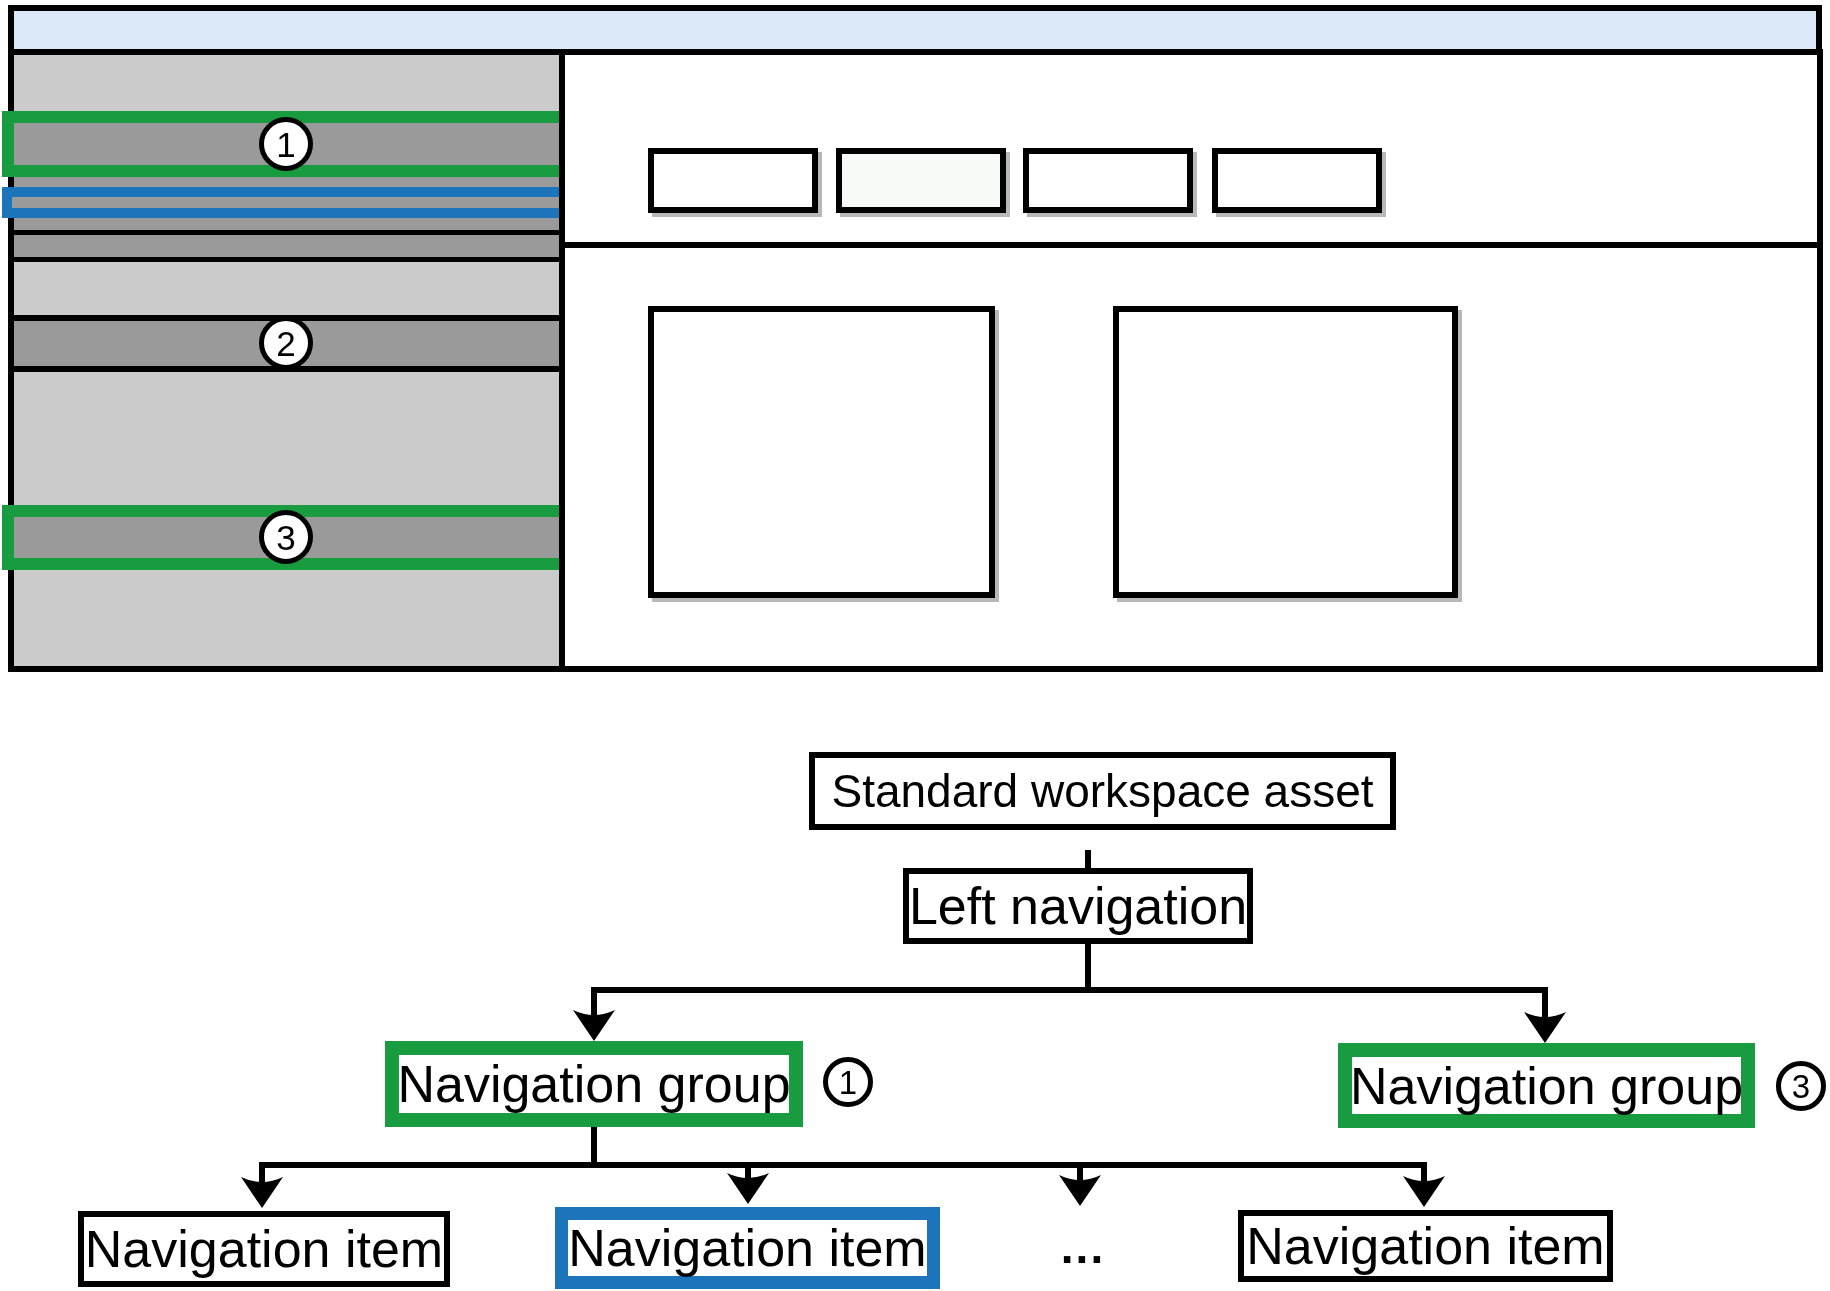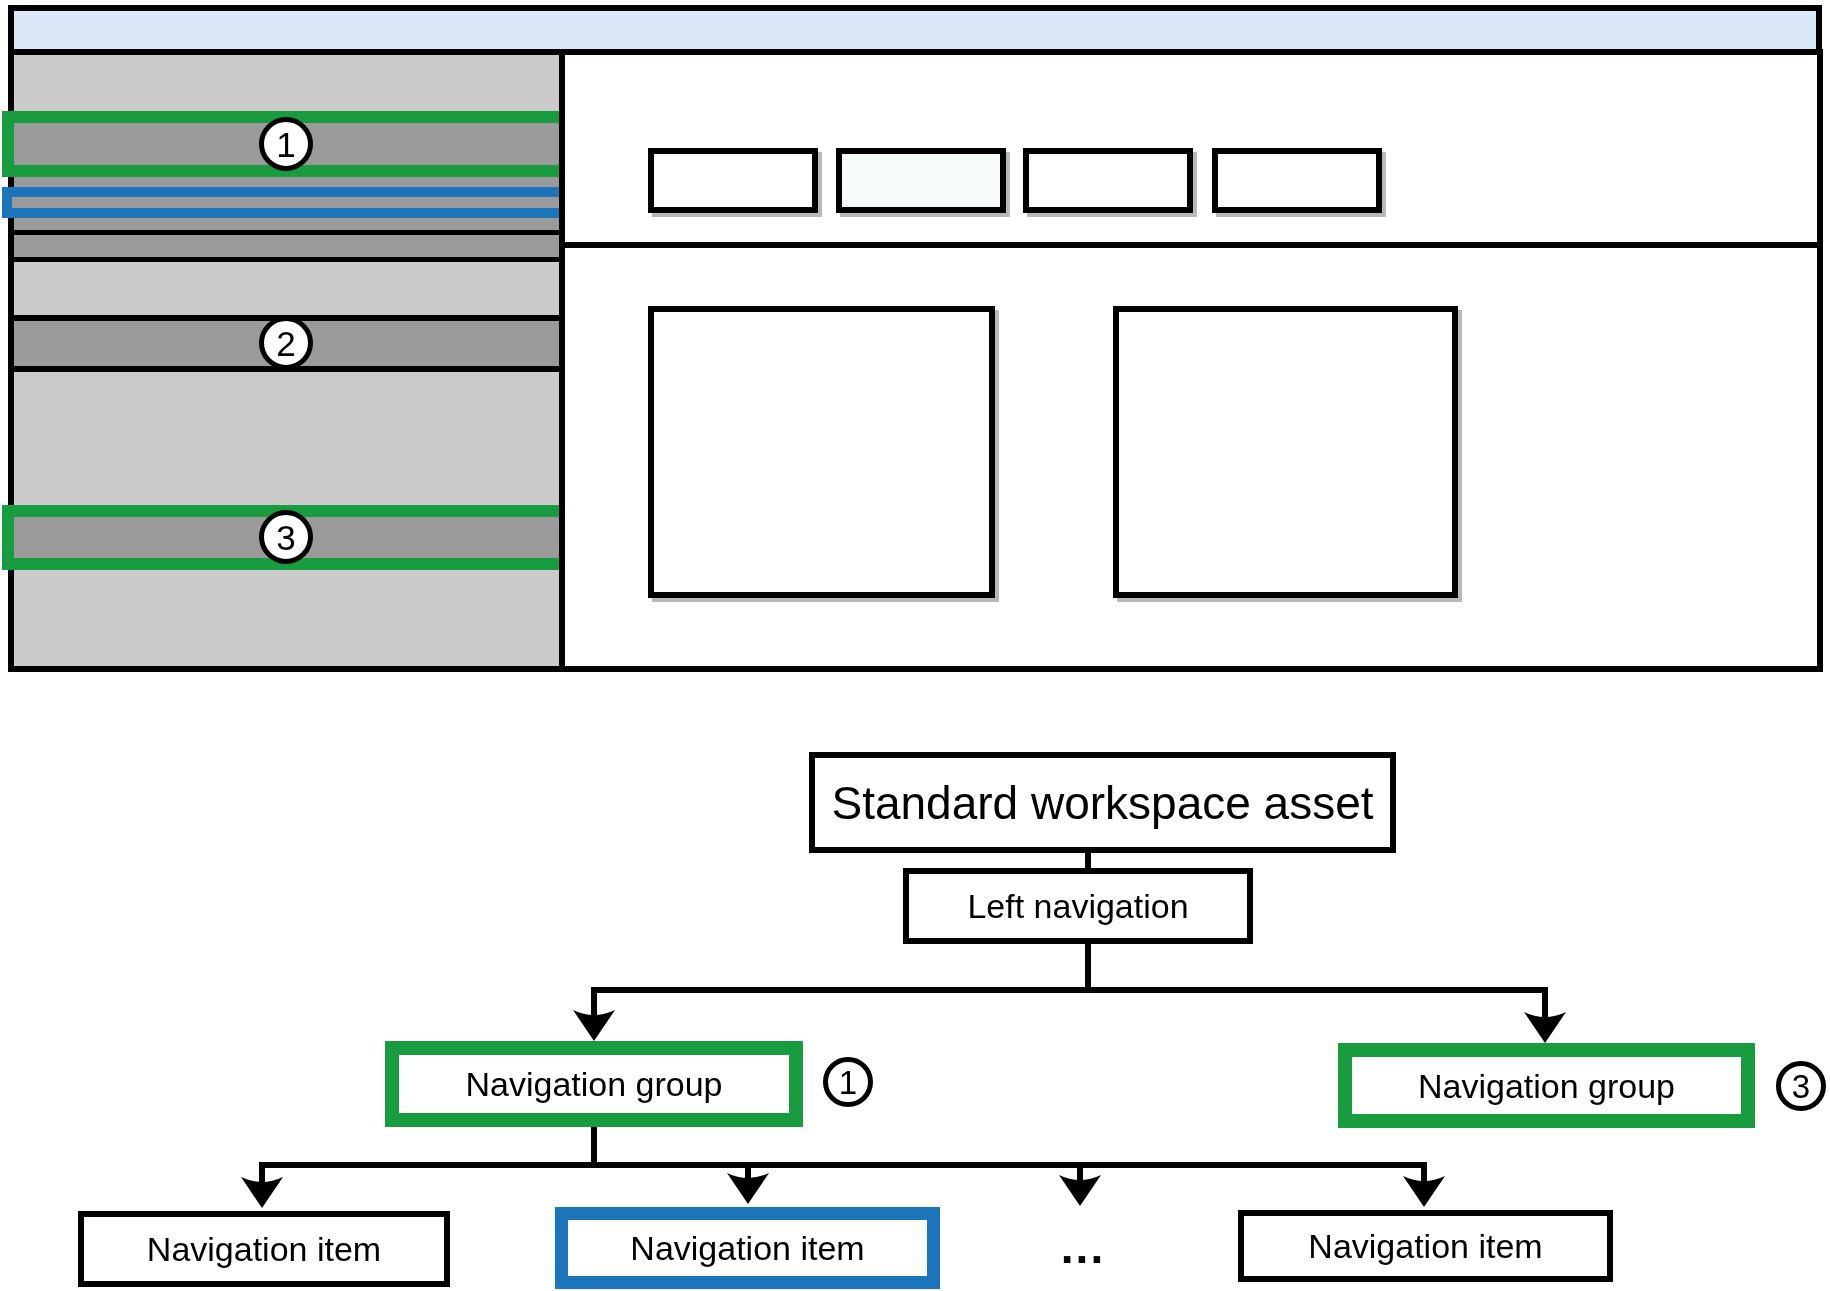--- a/index.html
+++ b/index.html
@@ -51,21 +51,21 @@
   }
   .card{
     position:absolute;top:251px;height:292px;box-sizing:border-box;
     background:#fff;border:6px solid #000;
     box-shadow:4px 4px 0 rgba(0,0,0,0.28);
   }
   
   .dg-box{
     display:flex;align-items:center;justify-content:center;
     background:#fff;border:6px solid #000;
-    font-size:34px;line-height:1;white-space:nowrap;
+    font-size:52px;line-height:1;white-space:nowrap;
   }
   .dg-root{font-size:46px;}
   .dg-green{border:14px solid var(--accent_green,#189c3f);justify-content:center;}
   .dg-blue{border:13px solid var(--accent_blue,#1c75bb);}
   .dg-callout{
     width:50px;height:50px;border-radius:50%;
     background:#fff;border:5px solid #000;
     display:flex;align-items:center;justify-content:center;
     font-size:33px;line-height:1;
   }
@@ -136,21 +136,21 @@
     <g fill="#000" stroke="none">
       <path d="M594 1041 L573 1010 Q594 1020 615 1010 Z"></path>
       <path d="M1545 1043 L1524 1012 Q1545 1022 1566 1012 Z"></path>
       <path d="M262 1208 L241 1177 Q262 1187 283 1177 Z"></path>
       <path d="M748 1204 L727 1173 Q748 1183 769 1173 Z"></path>
       <path d="M1080 1206 L1059 1175 Q1080 1185 1101 1175 Z"></path>
       <path d="M1424 1207 L1403 1176 Q1424 1186 1445 1176 Z"></path>
     </g>
   </svg>
 
-  <div class="abs dg-box dg-root" style="left:809px;top:752px;width:587px;height:101px;">
+  <div class="abs dg-box dg-root" style="left:809px;top:752px;width:587px;height:78px;">
     <span>Standard workspace asset</span>
   </div>
 
   <div class="abs dg-box" style="left:903px;top:868px;width:350px;height:76px;">
     <span>Left navigation</span>
   </div>
 
   <div class="abs dg-box dg-green" style="left:385px;top:1041px;width:418px;height:86px;">
     <span>Navigation group</span>
   </div>

